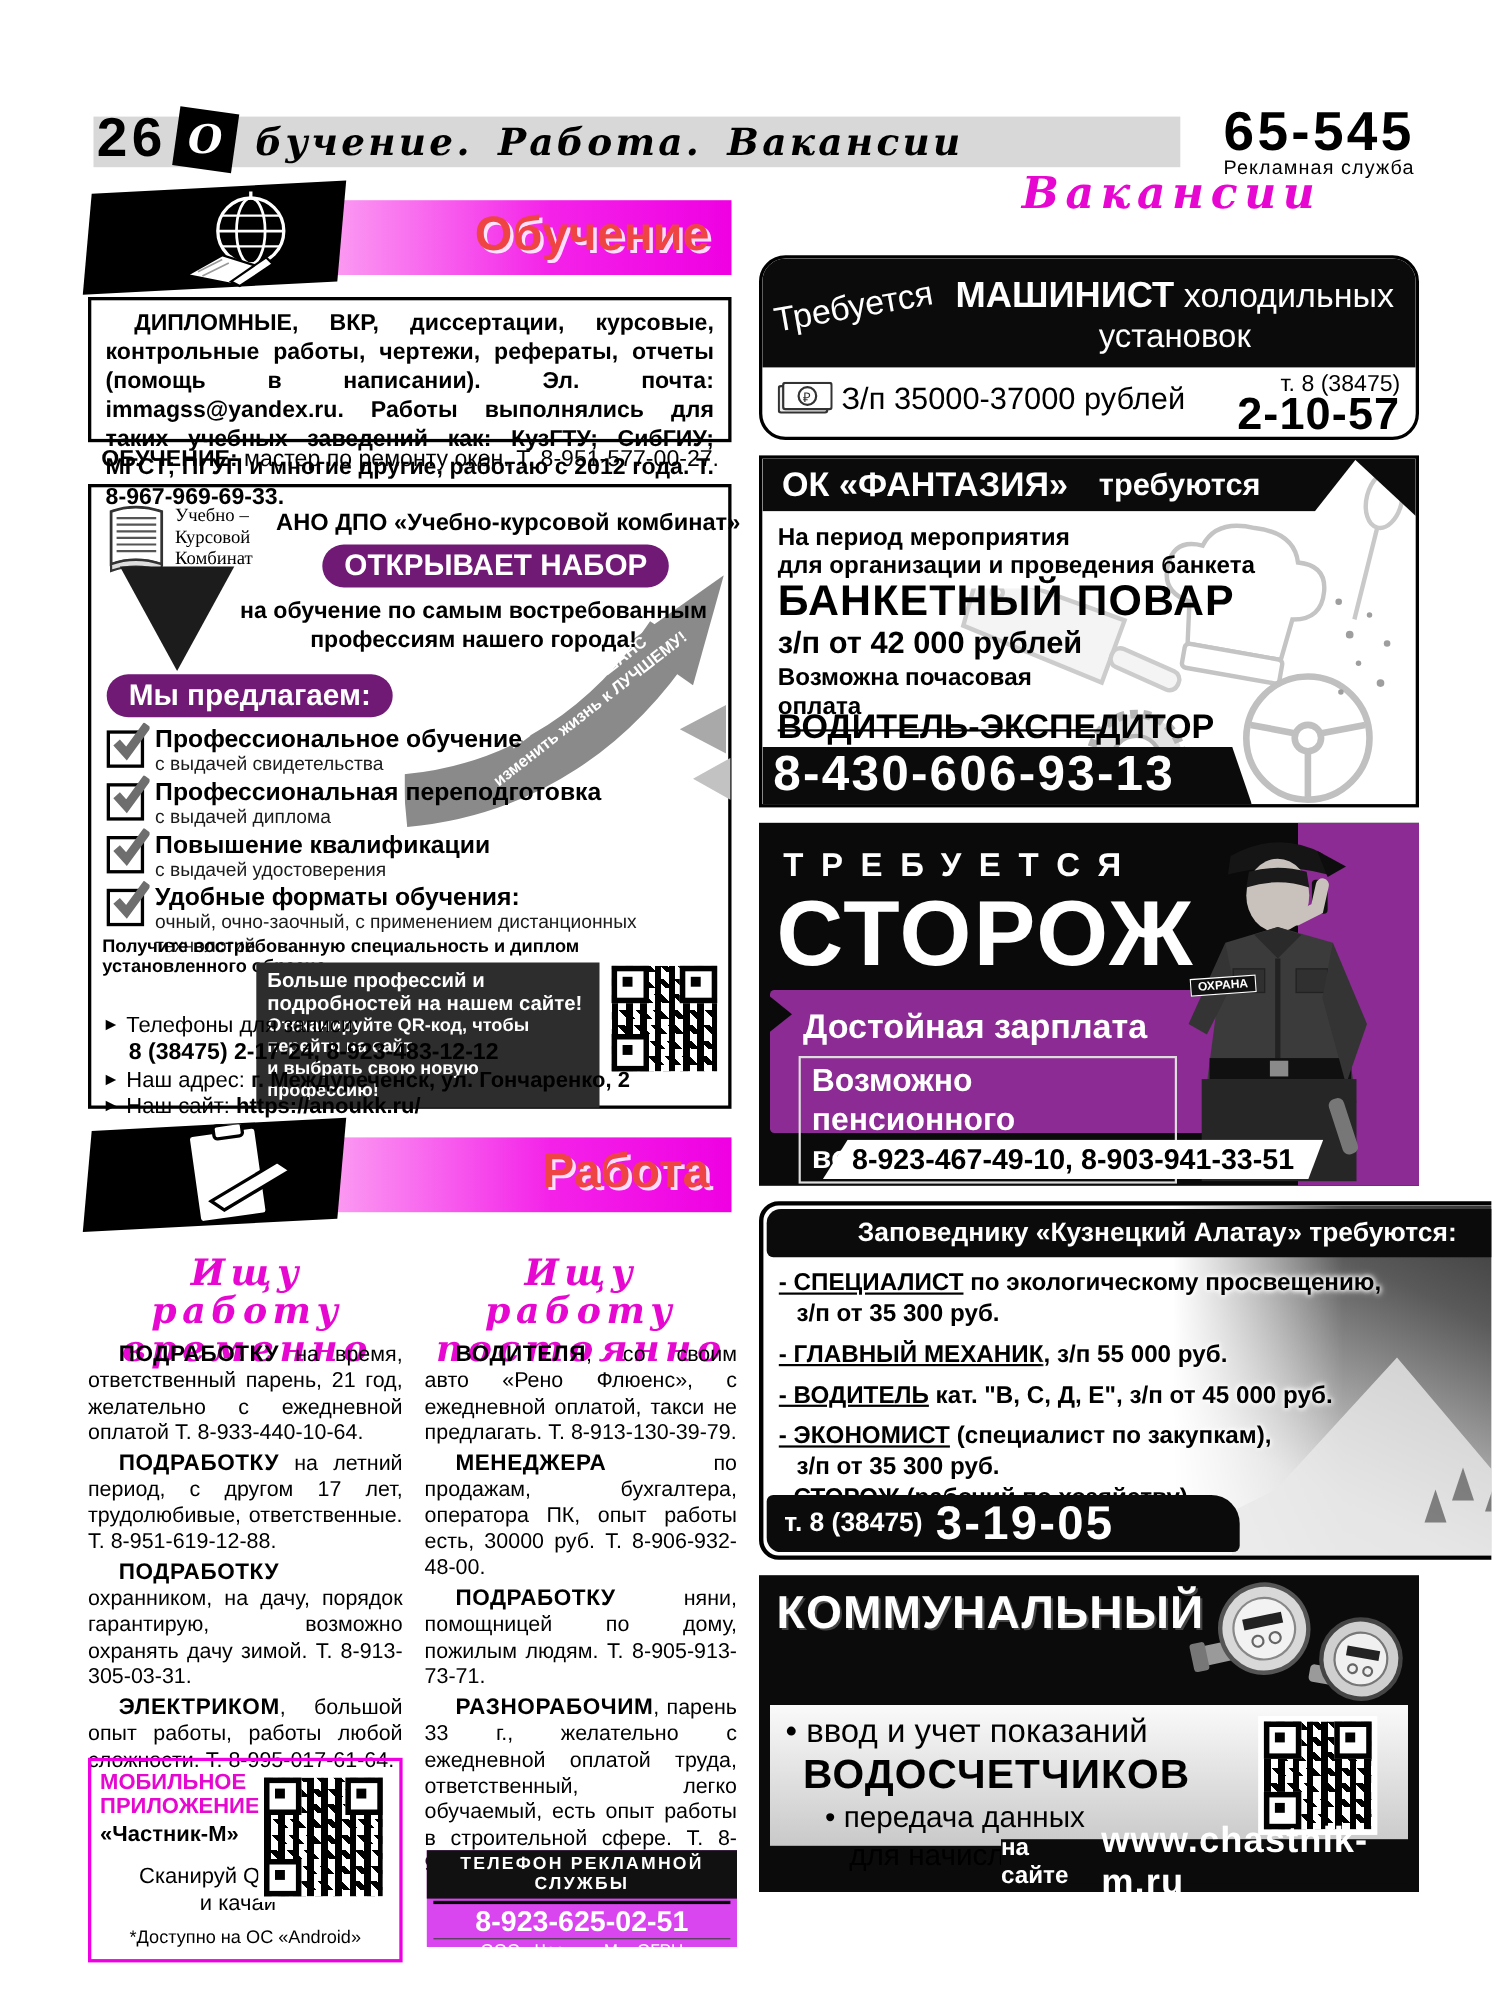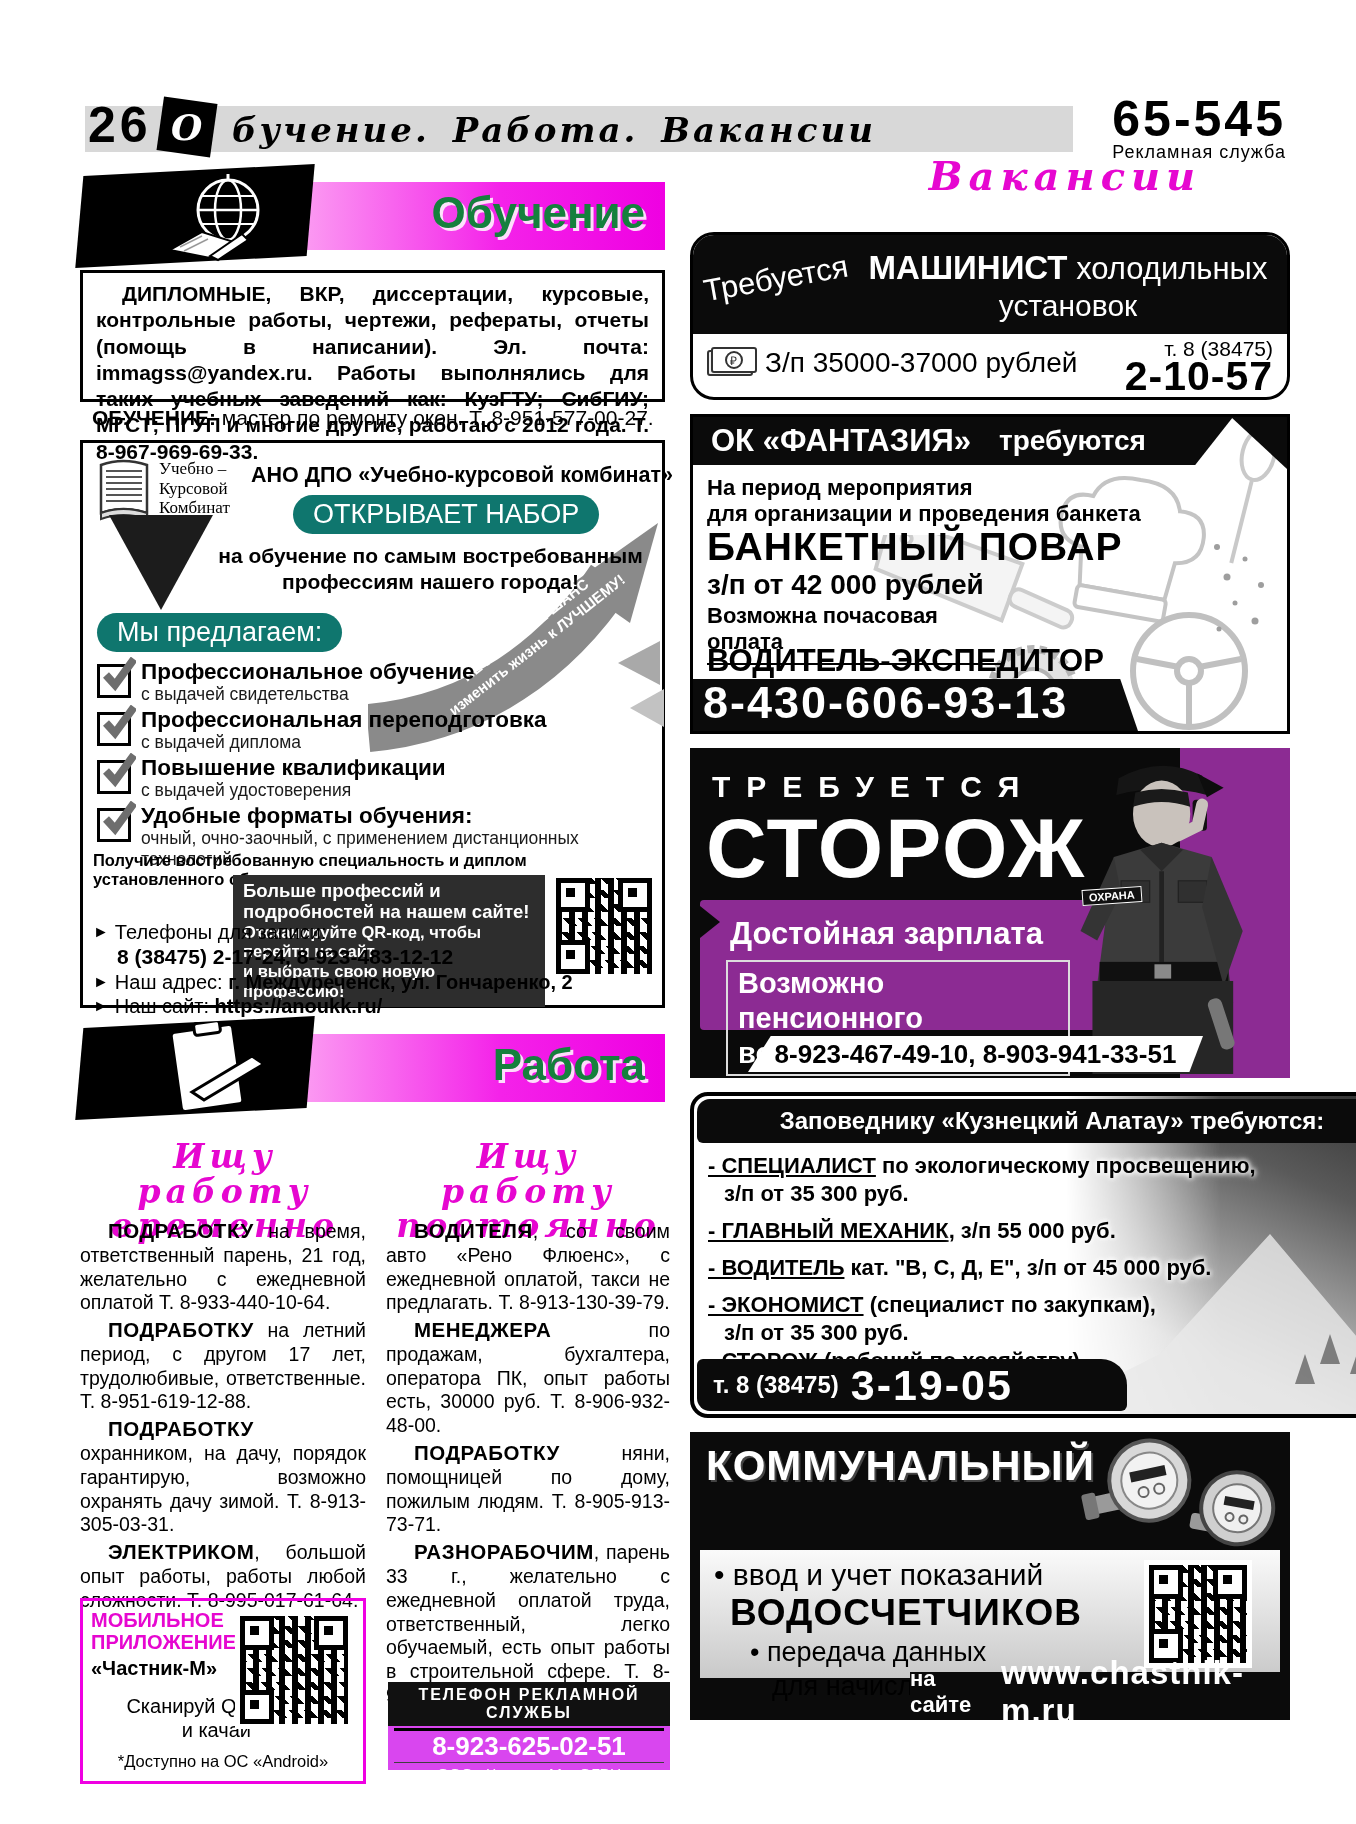--- a/index.html
+++ b/index.html
@@ -20,37 +20,37 @@
   .phone65cap{font-size:18px;text-align:right;letter-spacing:1px;}
   .script-mag{font-family:"DejaVu Serif",serif;font-style:italic;font-weight:bold;
            color:#e607d0;letter-spacing:6px;word-spacing:12px;text-align:center;}
 
   
   .banner{height:92px;}
   .banner .grad{position:absolute;left:38px;right:0;top:12px;bottom:12px;
       background:linear-gradient(90deg,#ffffff 0%,#fca8f3 30%,#f422e9 70%,#ef00e2 100%);}
   .banner .blackshape{position:absolute;left:0;top:0;width:230px;height:92px;
       background:#000;transform:skewX(-8deg) rotate(-3deg);}
-  .banner .btitle{position:absolute;right:20px;top:18px;font-size:44px;font-weight:bold;color:#15803d;
+  .banner .btitle{position:absolute;right:20px;top:18px;font-size:44px;font-weight:bold;color:#ef4444;
       text-shadow:3px 3px 0 rgba(255,255,255,.85);}
   .banner svg{position:absolute;}
 
   
   .boxed{border:3px solid #000;box-sizing:border-box;}
   .diplom-text{padding:8px 13px;font-size:21px;font-weight:bold;line-height:1.25;
       text-align:justify;text-indent:26px;}
   .classline{font-size:21px;}
   .classline b{font-weight:bold;}
 
   
   .ano{border:3px solid #000;box-sizing:border-box;}
   .ano-logo-book{left:10px;top:14px;}
   .ano-logo-text{left:76px;top:16px;font-family:"Liberation Serif",serif;font-size:17px;line-height:1.15;}
   .ano-title{left:168px;top:20px;font-size:21.5px;font-weight:bold;white-space:nowrap;}
-  .pill{background:#0f766e;color:#fff;font-weight:normal;border-radius:26px;
+  .pill{background:#701a75;color:#fff;font-weight:bold;border-radius:26px;
       padding:4px 20px;white-space:nowrap;}
   .ano-nabor{left:210px;top:52px;font-size:27px;}
   .ano-sub{left:120px;top:100px;width:455px;text-align:center;font-size:21px;font-weight:bold;line-height:1.25;}
   .ano-tri{left:26px;top:72px;width:0;height:0;border-left:52px solid transparent;
       border-right:52px solid transparent;border-top:95px solid #1c1c1c;}
   .ano-offer{left:14px;top:170px;font-size:27px;}
   .chk-item{left:14px;width:545px;}
   .chk-box{position:absolute;left:0;top:3px;width:28px;height:28px;border:3px solid #000;background:#fff;}
   .chk-box svg{position:absolute;left:2px;top:-10px;}
   .chk-t{margin-left:44px;font-size:22.5px;font-weight:bold;line-height:1.0;}

